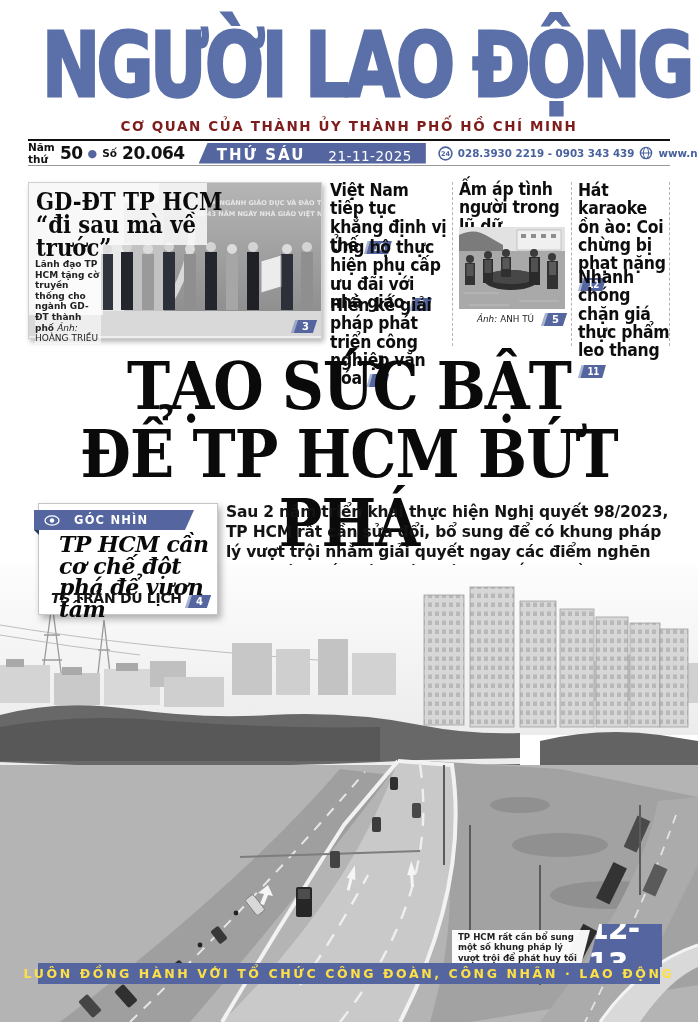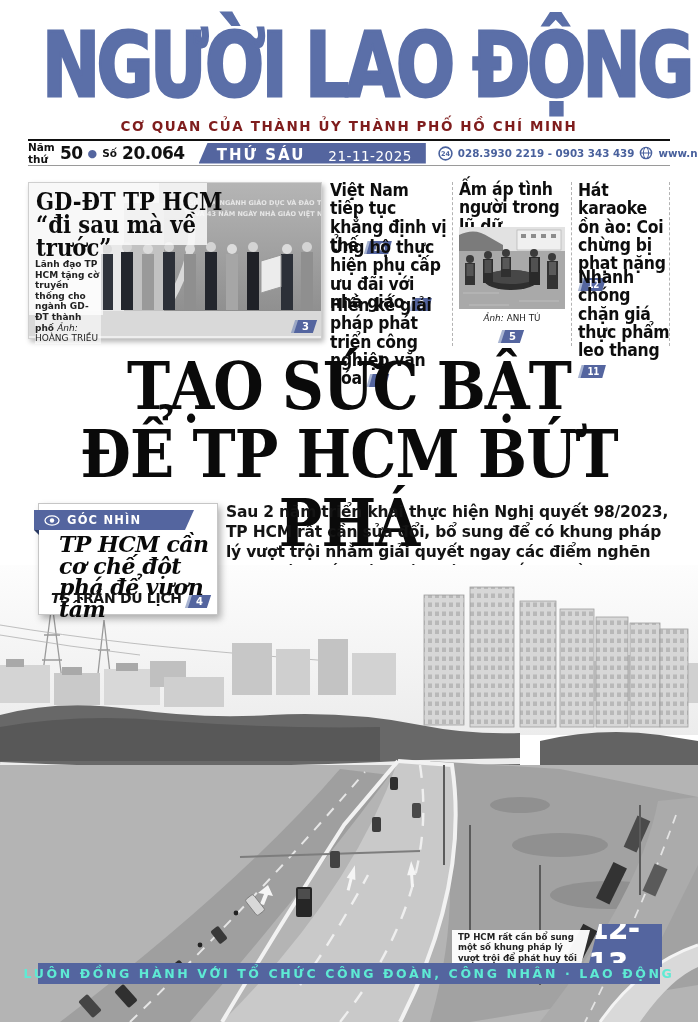--- a/index.html
+++ b/index.html
@@ -41,31 +41,31 @@
       font-size:10px;line-height:13px;padding:0 6px;transform:skewX(-18deg);
       box-shadow:-3px 0 0 rgba(122,140,185,.65);}
   .pg>span{display:inline-block;transform:skewX(18deg);}
   #leadpg{bottom:5px;right:6px;position:absolute;}
   .brief{line-height:1.02;font-weight:bold;font-size:18px;letter-spacing:-.3px;
          transform:scaleX(.87);transform-origin:0 0;color:#0d0d0d;}
   .brief .pg{margin-left:5px;vertical-align:baseline;}
   #floodhead{top:180px;left:459px;width:125px;}
   #floodphoto{top:227px;left:459px;width:106px;height:82px;background:#bbb;}
   #floodcap{top:312px;left:459px;width:106px;font-size:8.8px;line-height:1.2;font-weight:bold;color:#222;}
-  #floodcredit{display:flex;justify-content:flex-end;align-items:center;gap:6px;margin-top:1px;flex-direction:column;}
+  #floodcredit{display:flex;justify-content:flex-end;align-items:center;gap:12px;margin-top:1px;}
   
   #mainhead{top:352px;left:0;width:698px;text-align:center;
         font-family:"DejaVu Serif","Liberation Serif",serif;font-weight:bold;
         font-size:61px;line-height:1.04;letter-spacing:-1px;color:#0a0a0a;
         transform:scaleX(.95) scaleY(1.08);transform-origin:50% 0;}
   
   #opinion{top:503px;left:38px;width:178px;height:110px;background:#fff;
         border:1px solid #c6c6c6;box-shadow:3px 4px 7px rgba(0,0,0,.3);z-index:5;}
   #opbanner{position:absolute;top:6px;left:-5px;height:20px;width:150px;background:var(--accent);
-        display:flex;align-items:center;gap:7px;padding-left:10px;color:#fff;
+        display:flex;align-items:center;gap:14px;padding-left:10px;color:#fff;
         clip-path:polygon(0 0,100% 0,calc(100% - 9px) 100%,0 100%);}
   #opbanner span{font-weight:bold;font-size:11.5px;letter-spacing:1.2px;}
   #opfold{position:absolute;top:26px;left:-5px;border-top:5px solid #2a3a63;
         border-left:5px solid transparent;width:0;height:0;}
   #ophead{position:absolute;top:30px;left:20px;width:160px;
         font-family:"DejaVu Serif","Liberation Serif",serif;font-style:italic;font-weight:bold;
         font-size:22px;line-height:.98;letter-spacing:-.5px;color:#090909;}
   #opby{position:absolute;bottom:8px;left:12px;font-size:14px;color:#151515;}
   #opby .t{font-style:italic;font-weight:bold;margin-right:3px;}
   #opby .n{font-weight:bold;letter-spacing:-.3px;}
@@ -74,21 +74,21 @@
   #lede{top:502px;left:226px;width:452px;font-size:15.5px;font-weight:bold;
         line-height:1.3;letter-spacing:-.2px;color:#141414;}
   
   #capbox{top:930px;left:452px;width:138px;height:35px;background:rgba(255,255,255,.96);
         clip-path:polygon(0 0,100% 0,calc(100% - 9px) 100%,0 100%);
         font-size:8.6px;line-height:1.22;font-weight:bold;color:#222;padding:2px 10px 0 6px;
         box-sizing:border-box;z-index:6;}
   #pagesbox{top:924px;left:588px;width:74px;height:43px;background:var(--accent);
         clip-path:polygon(11px 0,100% 0,100% 100%,0 100%);display:flex;align-items:center;
         justify-content:center;color:#fff;font-weight:bold;font-size:30px;letter-spacing:-1px;z-index:6;}
-  #slogan{top:963px;left:38px;width:622px;height:21px;background:var(--accent);color:#5eead4;
+  #slogan{top:963px;left:38px;width:622px;height:21px;background:var(--accent);color:#fde047;
         display:flex;align-items:center;justify-content:center;font-weight:bold;
         font-size:12.5px;letter-spacing:2.6px;white-space:nowrap;z-index:7;}
   svg{display:block;}
 </style>
 </head>
 <body>
 
 <div id="page">
 
   <div class="abs" id="logo">NGƯỜI LAO ĐỘNG</div>

